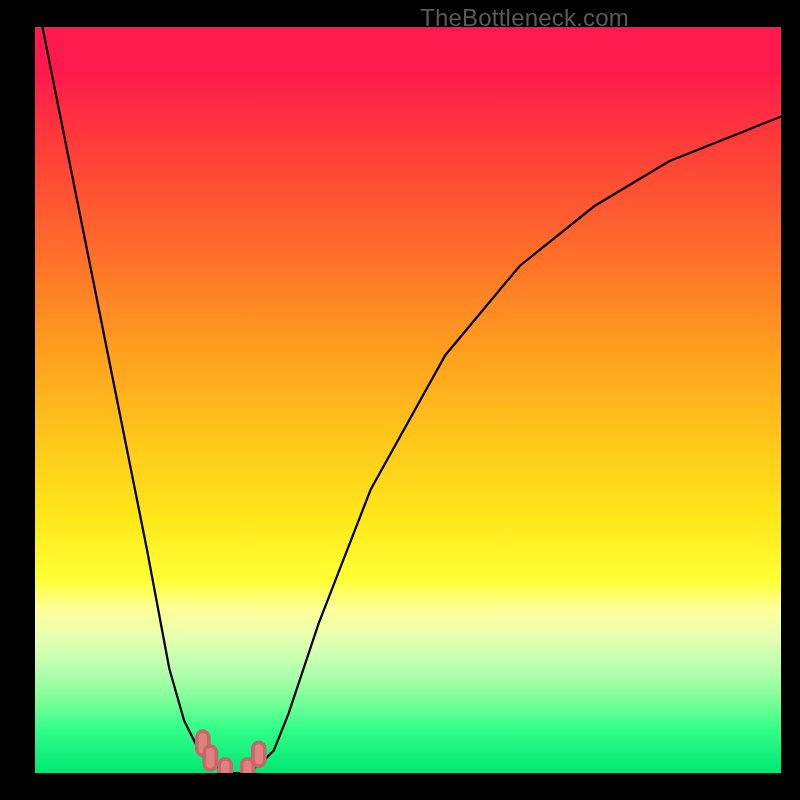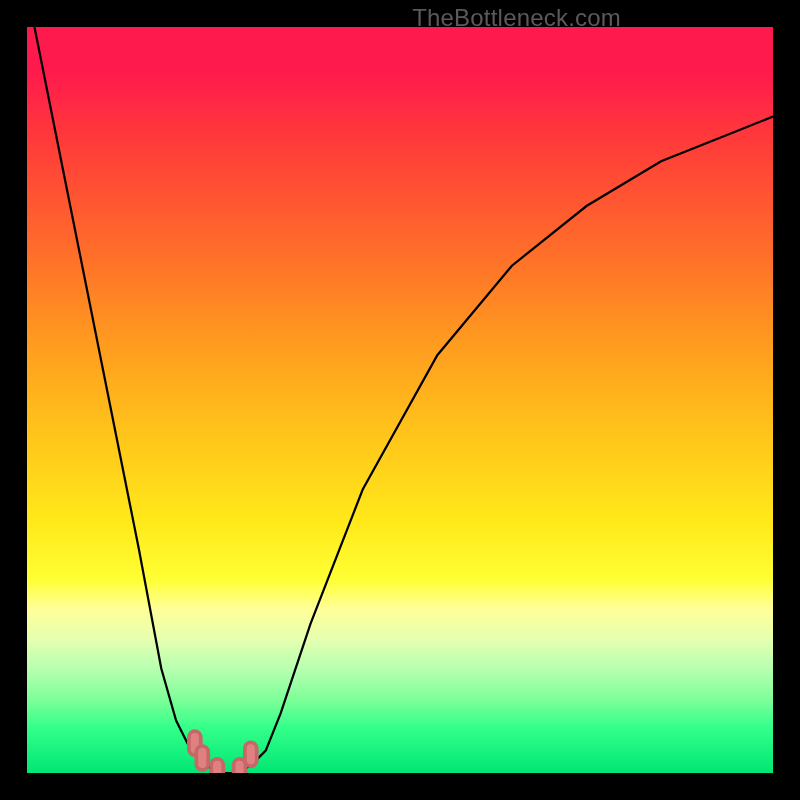--- a/index.html
+++ b/index.html
@@ -2,20 +2,21 @@
 <html><head>
 <meta charset="utf-8">
 <style>
   * { margin: 0; padding: 0; box-sizing: border-box; }
   html, body { width: 800px; height: 800px; overflow: hidden; background: #000; }
   .frame {
     width: 633px;
     height: 800px;
     background: #000;
     position: relative;
+    margin-left: 8px;
   }
   .plot {
     position: absolute;
     left: 27px;
     top: 27px;
     width: 746px;
     height: 746px;
     background: linear-gradient(to bottom,
       #ff1a4d 0%,
       #ff1a4d 6%,

